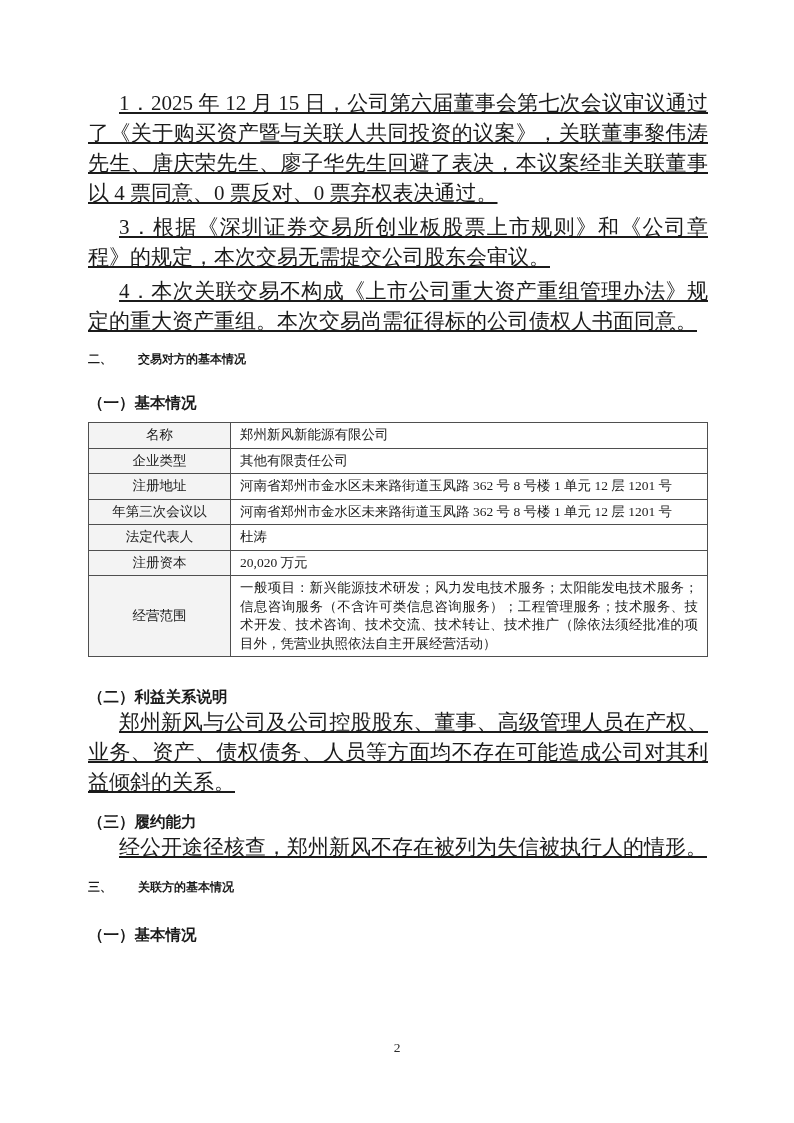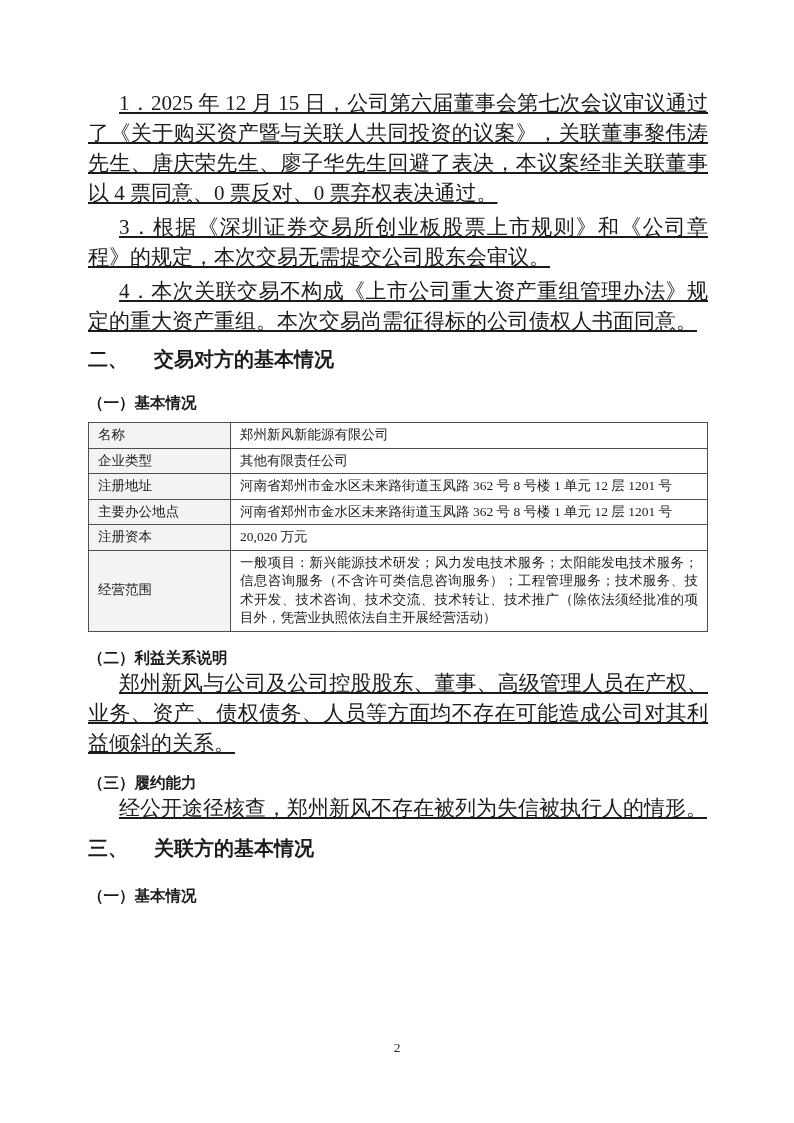--- a/index.html
+++ b/index.html
@@ -23,58 +23,58 @@
   }
   p.body-para {
     font-size: 21px;
     line-height: 30px;
     text-indent: 31px;
     text-align: justify;
     margin: 0 0 4px 0;
     text-decoration: underline;
   }
   .sec-heading {
-    font-size: 20px;
+    font-size: 12px;
     font-weight: bold;
     line-height: 22px;
     margin: 12px 0 0 0;
   }
   .sec-heading .sec-num {
     display: inline-block;
     margin-right: 26px;
   }
   .sub-heading {
     font-size: 15.5px;
     font-weight: bold;
     line-height: 21px;
     margin: 22px 0 0 0;
     font-family: Liberation Serif, serif;
   }
-  .after-table { margin-top: 15px; }
+  .after-table { margin-top: 29px; }
   .para-after-sub {
     margin-top: 10px;
   }
   table.info-table {
     border-collapse: collapse;
     width: 620px;
     margin-top: 9px;
     table-layout: fixed;
   }
   table.info-table td {
     border: 1px solid #4f4f4f;
     font-size: 13.5px;
     line-height: 18.5px;
     padding: 3px 9px;
     vertical-align: middle;
     text-align: justify;
   }
   table.info-table td.lbl {
     width: 123px;
     background: #f3f3f3;
-    text-align: left;
+    text-align: center;
   }
   .page-number {
     position: absolute;
     top: 1040px;
     left: 0;
     width: 794px;
     text-align: center;
     font-size: 13.5px;
     color: #2a2a2a;
   }
@@ -102,22 +102,26 @@
       </tr>
       <tr>
         <td class="lbl">企业类型</td>
         <td>其他有限责任公司</td>
       </tr>
       <tr>
         <td class="lbl">注册地址</td>
         <td>河南省郑州市金水区未来路街道玉凤路 362 号 8 号楼 1 单元 12 层 1201 号</td>
       </tr>
       <tr>
-        <td class="lbl">主要办公地点</td>
+        <td class="lbl">年第三次会议以</td>
         <td>河南省郑州市金水区未来路街道玉凤路 362 号 8 号楼 1 单元 12 层 1201 号</td>
+      </tr>
+      <tr>
+        <td class="lbl">法定代表人</td>
+        <td>杜涛</td>
       </tr>
       <tr>
         <td class="lbl">注册资本</td>
         <td>20,020 万元</td>
       </tr>
       <tr>
         <td class="lbl">经营范围</td>
         <td>一般项目：新兴能源技术研发；风力发电技术服务；太阳能发电技术服务；信息咨询服务（不含许可类信息咨询服务）；工程管理服务；技术服务、技术开发、技术咨询、技术交流、技术转让、技术推广（除依法须经批准的项目外，凭营业执照依法自主开展经营活动）</td>
       </tr>
     </tbody>

